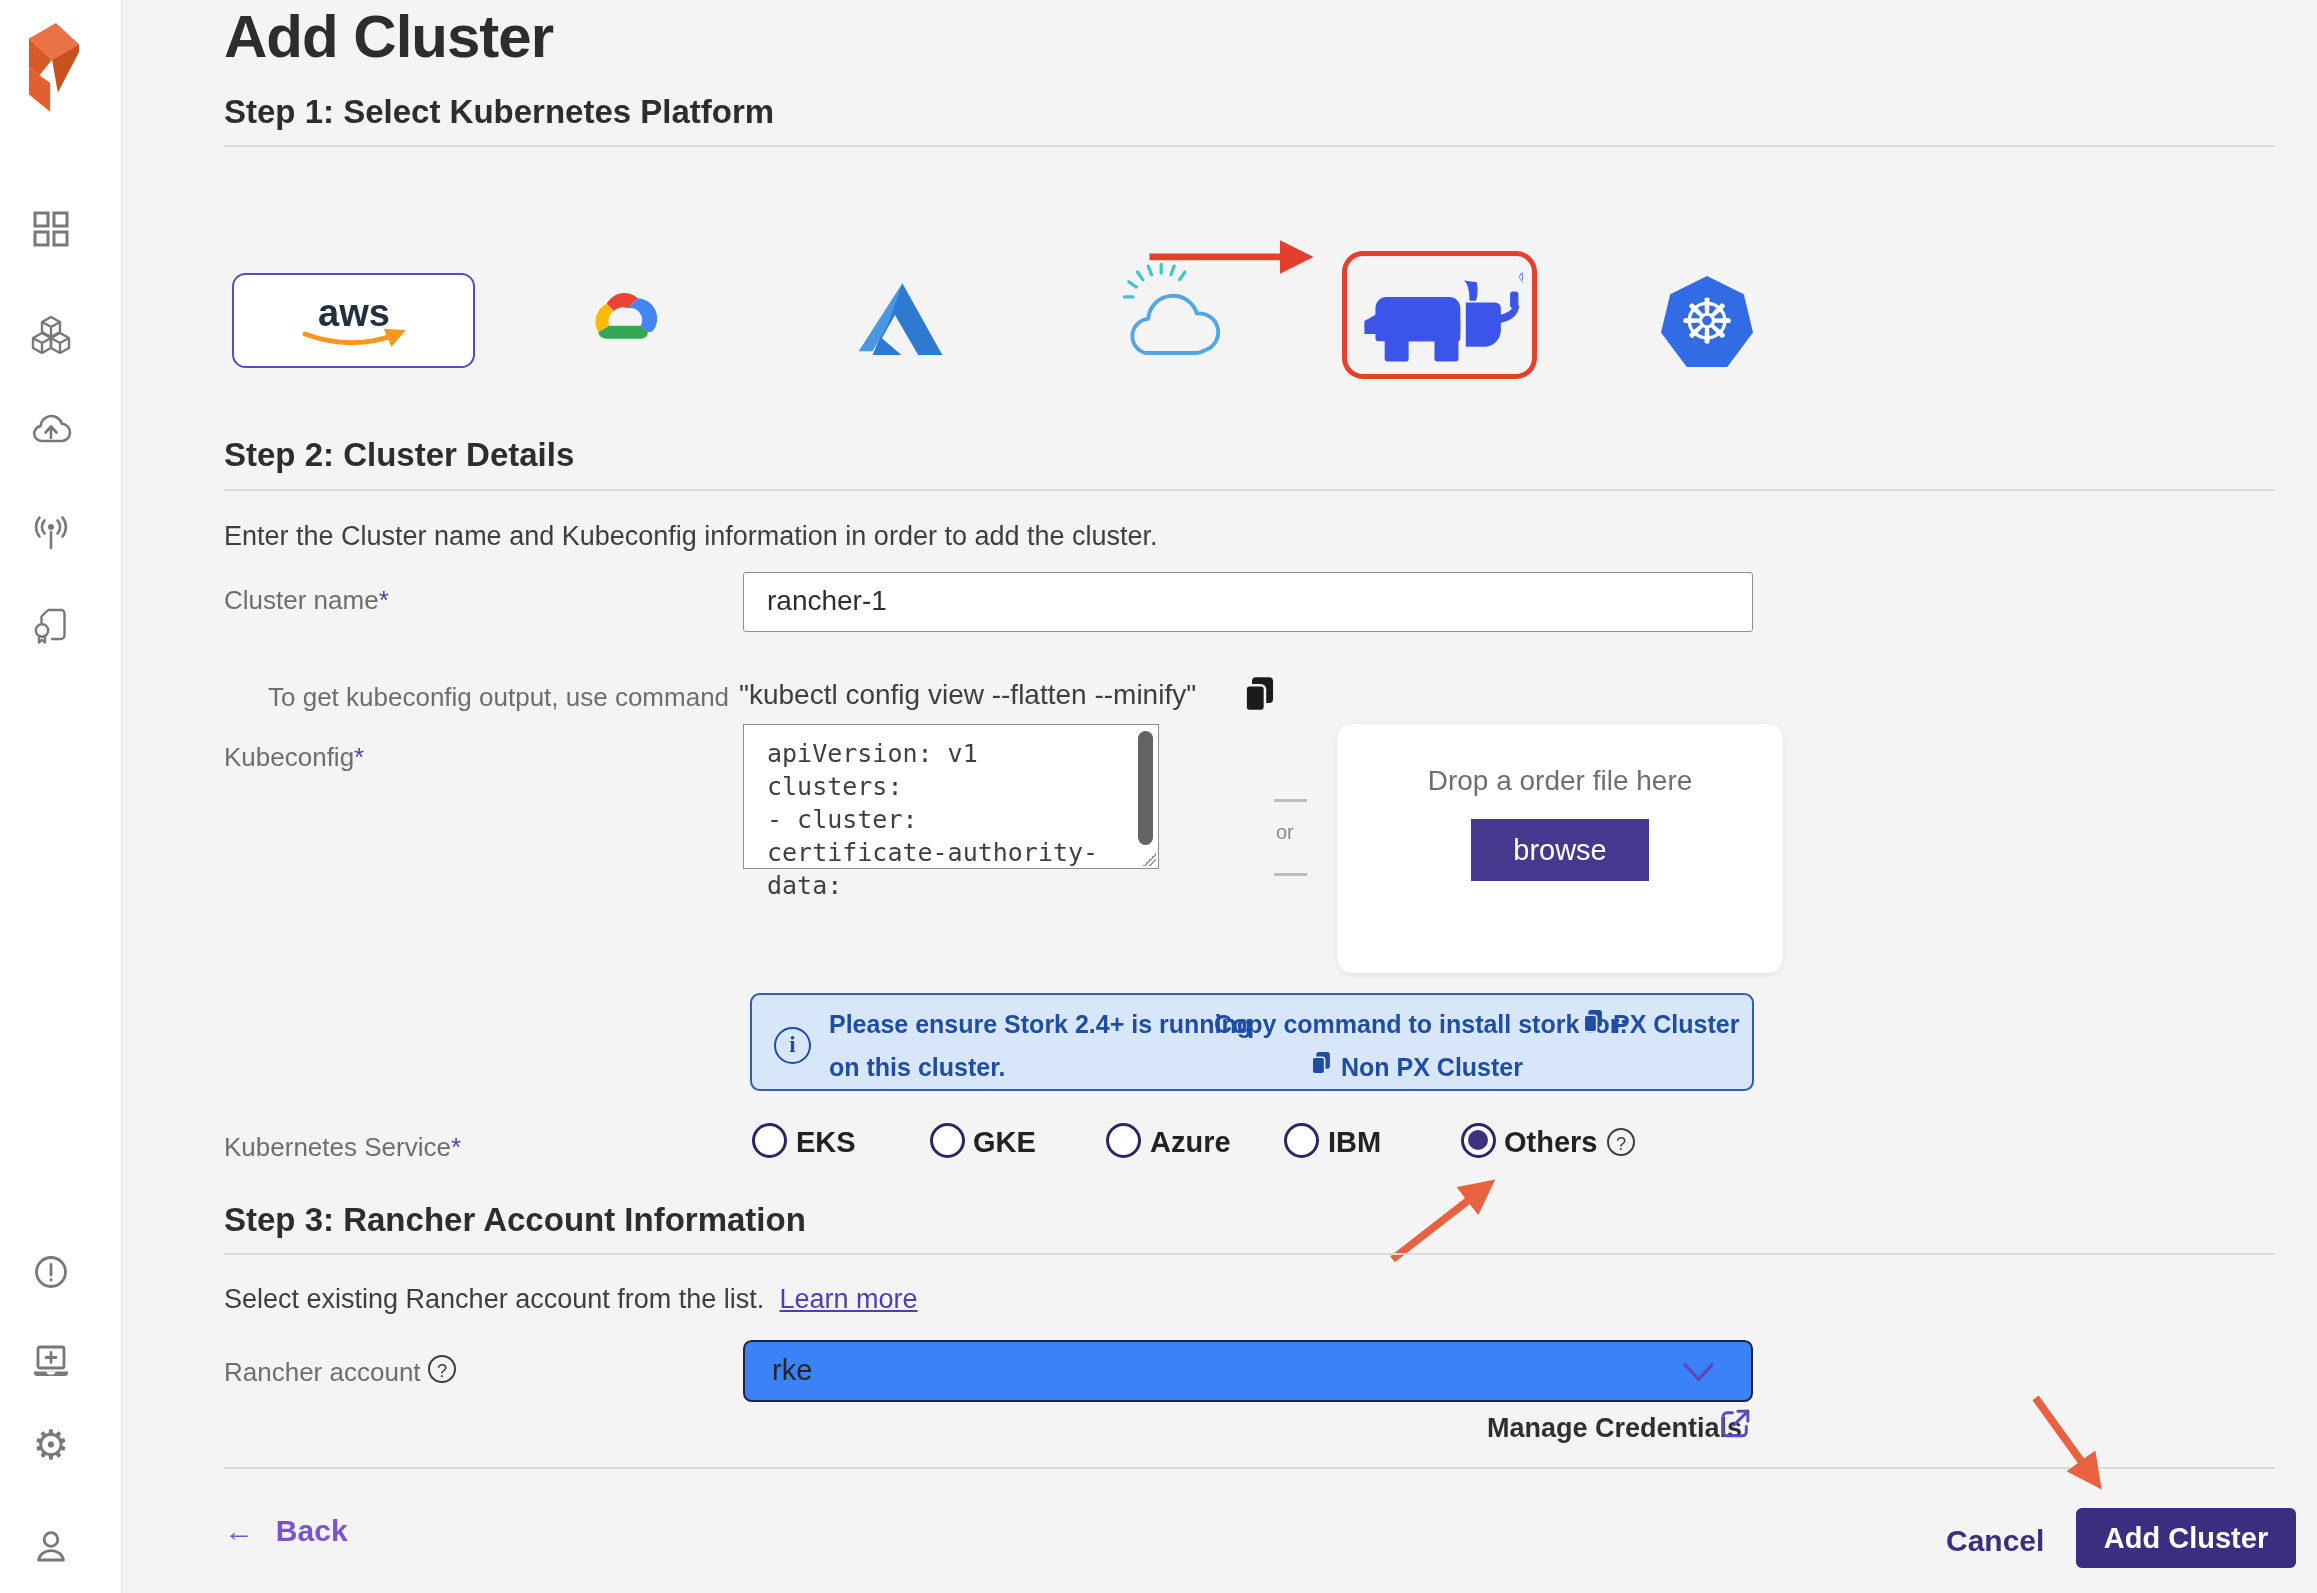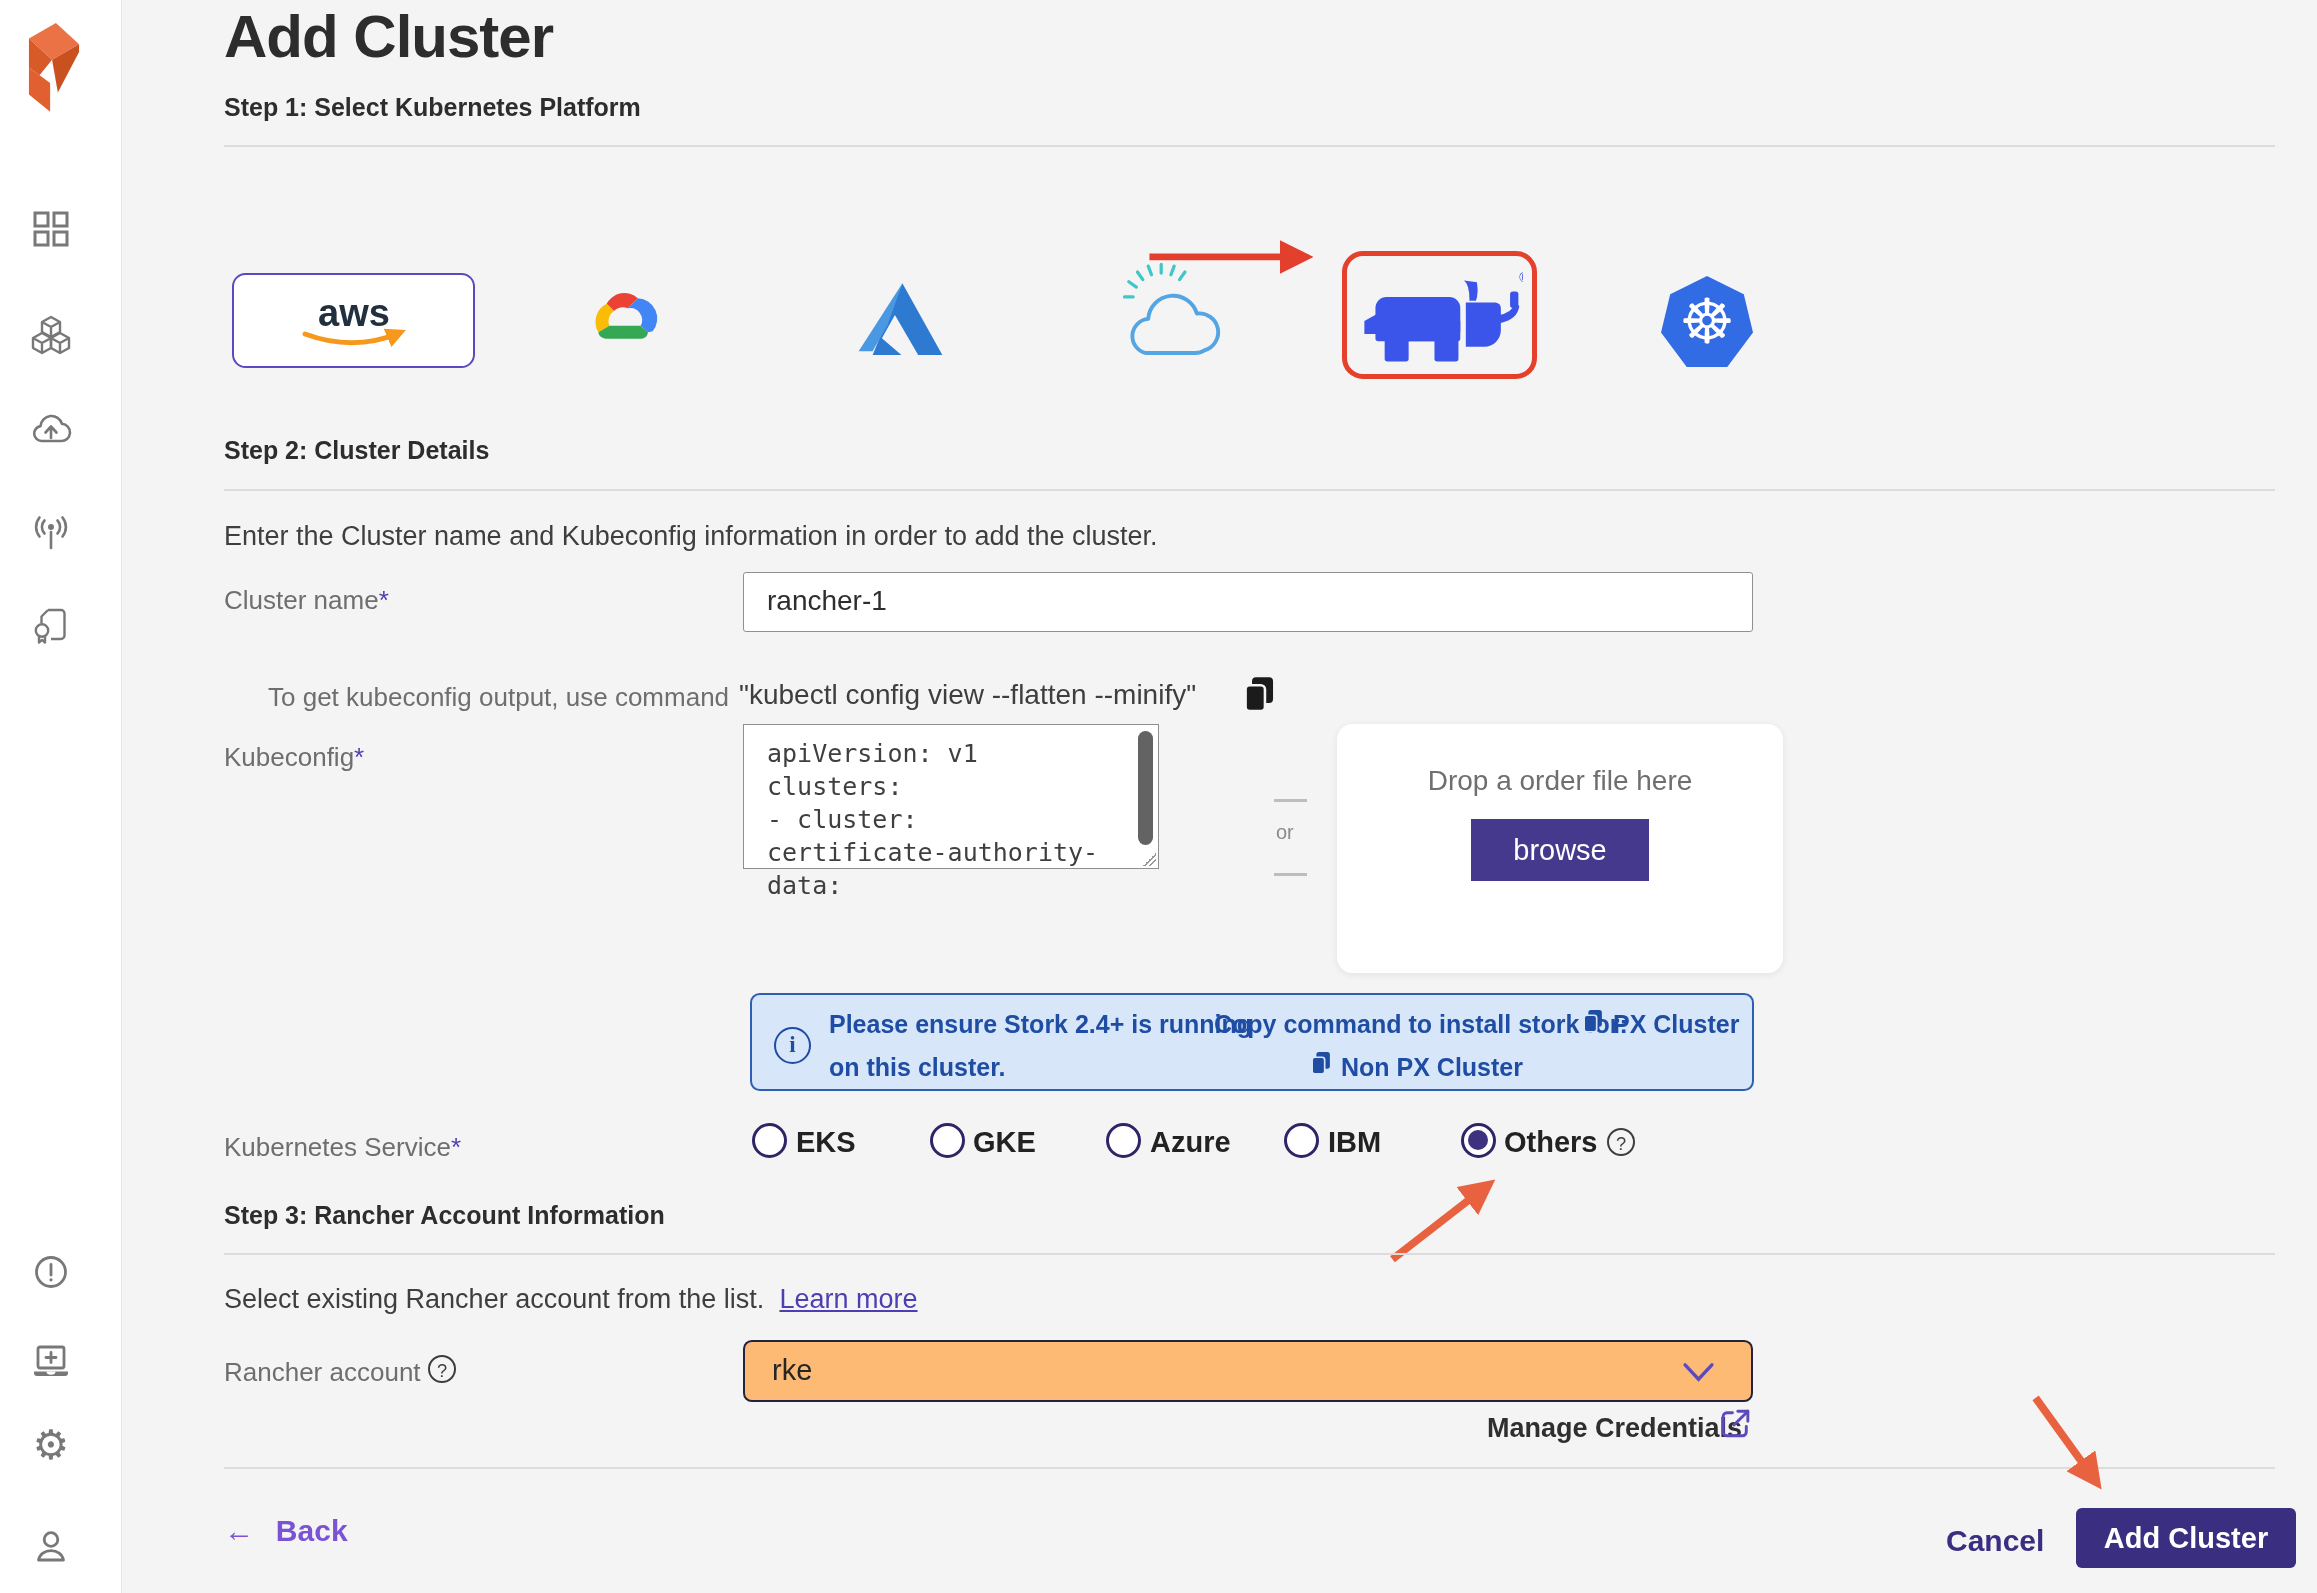--- a/index.html
+++ b/index.html
@@ -6,21 +6,21 @@
   .page{position:relative;width:2317px;height:1593px;background:#f4f4f5;
         font-family:"Liberation Sans",sans-serif;overflow:hidden;}
   .abs{position:absolute;}
   
   .sidebar{position:absolute;left:0;top:0;width:121px;height:1593px;background:#ffffff;
            border-right:1px solid #e6e6e6;}
   .side-icon{position:absolute;left:30px;width:42px;height:42px;color:#787878;}
   .side-icon svg{display:block;}
   
   .title{font-size:60px;font-weight:bold;color:#2d2d2d;letter-spacing:-1px;}
-  .h-step{font-size:25px;font-weight:bold;color:#2d2d2d;}
+  .h-step{font-size:33px;font-weight:bold;color:#2d2d2d;}
   .divider{position:absolute;left:224px;width:2051px;height:1.9px;background:#dcdcdc;}
   .desc{font-size:27px;color:#3e3e3e;}
   .lbl{font-size:26px;color:#6e6e6e;}
   .req{color:#4c3fb1;}
   .link{color:#4c3fb1;text-decoration:underline;cursor:pointer;}
   
   .aws-card{position:absolute;left:232px;top:273px;width:239px;height:91px;background:#fff;
             border:2.9px solid #5a4abd;border-radius:13.5px;display:flex;align-items:center;justify-content:center;}
   .rancher-box{position:absolute;left:1342px;top:251px;width:195px;height:128px;
                border:5.8px solid #e5402c;border-radius:21px;box-sizing:border-box;
@@ -49,21 +49,21 @@
   .info-circ{position:absolute;left:22px;top:32px;width:33px;height:33px;border:2.9px solid #1e4da3;
              border-radius:50%;font-family:"Liberation Serif",serif;font-size:23px;font-weight:bold;
              text-align:center;line-height:31px;}
   .radio{position:absolute;width:35px;height:35px;border:3.4px solid #2c2566;border-radius:50%;
          background:#fff;box-sizing:border-box;}
   .radio.sel::after{content:"";position:absolute;left:3.9px;top:3.9px;width:20px;height:20px;
                     background:#3e3180;border-radius:50%;}
   .radio-lbl{position:absolute;font-size:29px;font-weight:bold;color:#222;}
   .help-circ{position:absolute;width:28px;height:28px;border:2.4px solid #3d3d3d;border-radius:50%;
              font-size:18.3px;color:#3d3d3d;text-align:center;line-height:27px;box-sizing:border-box;}
-  .select{position:absolute;left:743px;top:1340px;width:1010px;height:62px;background:#fdba74;
+  .select{position:absolute;left:743px;top:1340px;width:1010px;height:62px;background:#3b82f6;
           border:2.9px solid #23233f;border-radius:8.7px;box-sizing:border-box;cursor:pointer;}
   .select-val{position:absolute;left:27px;top:11.6px;font-size:29px;color:#262626;}
   .footer-btn{position:absolute;left:2076px;top:1508px;width:220px;height:60px;background:#3a2e80;
               border-radius:5.8px;color:#fff;font-size:29px;font-weight:bold;
               display:flex;align-items:center;justify-content:center;cursor:pointer;}
   .cancel{position:absolute;left:1946px;top:1524px;font-size:30px;font-weight:bold;color:#3a2e80;cursor:pointer;}
   .back{position:absolute;left:224px;top:1514px;font-size:30px;font-weight:bold;color:#7a52d4;cursor:pointer;}
 </style>
 </head>
 <body>

